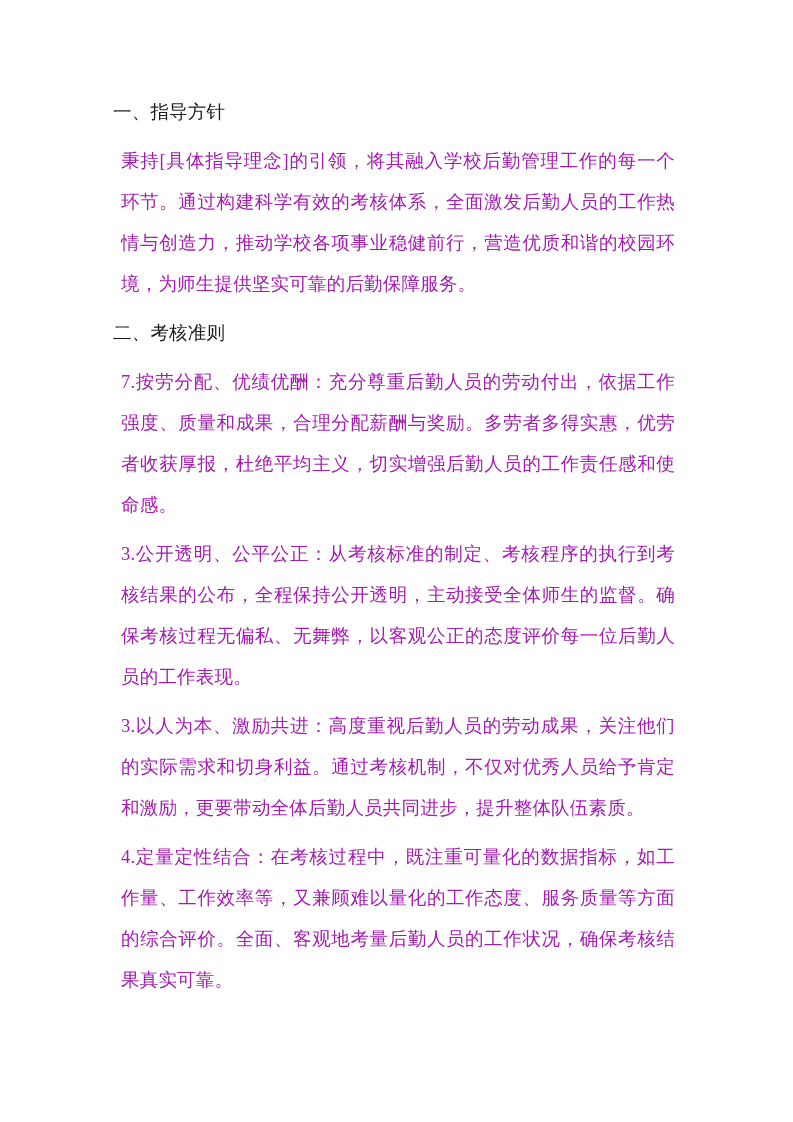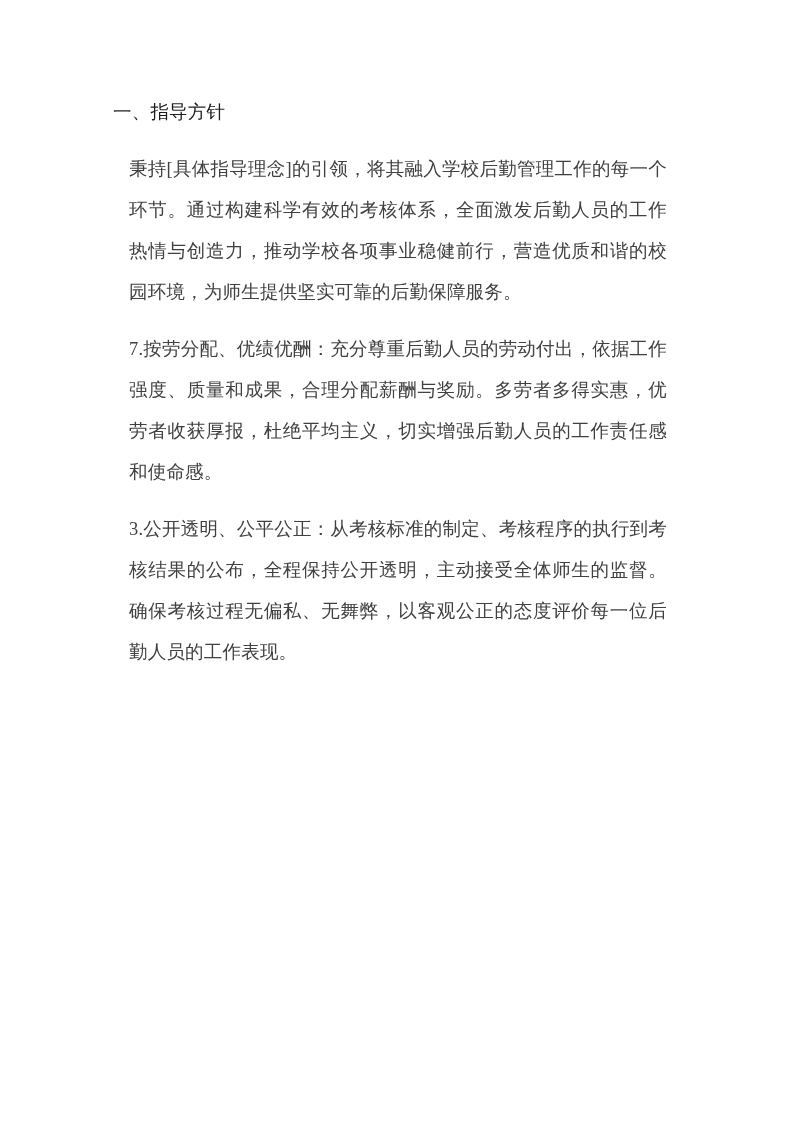--- a/index.html
+++ b/index.html
@@ -18,39 +18,42 @@
   }
   .doc-body {
     position: absolute;
     left: 113px;
     top: 92px;
     width: 570px;
   }
   .para {
     font-size: 18.5px;
     line-height: 41px;
-    color: #404040;
+    color: #a21caf;
     text-align: justify;
     text-justify: inter-ideograph;
-    margin: 16px;
+    margin: 8px;
     letter-spacing: 0.2px;
     white-space: pre-wrap;
   }
   .heading {
     font-size: 18.5px;
     line-height: 41px;
     color: #1a1a1a;
     margin: 0;
     font-weight: normal;
     letter-spacing: 0.2px;
   }
 </style>
 </head>
 <body>
 
 <div class="page">
   <div class="doc-body">
     <h2 class="heading">一、指导方针</h2>
     <p class="para">秉持[具体指导理念]的引领，将其融入学校后勤管理工作的每一个环节。通过构建科学有效的考核体系，全面激发后勤人员的工作热情与创造力，推动学校各项事业稳健前行，营造优质和谐的校园环境，为师生提供坚实可靠的后勤保障服务。</p>
+    <h2 class="heading">二、考核准则</h2>
     <p class="para">7.按劳分配、优绩优酬：充分尊重后勤人员的劳动付出，依据工作强度、质量和成果，合理分配薪酬与奖励。多劳者多得实惠，优劳者收获厚报，杜绝平均主义，切实增强后勤人员的工作责任感和使命感。</p>
     <p class="para">3.公开透明、公平公正：从考核标准的制定、考核程序的执行到考核结果的公布，全程保持公开透明，主动接受全体师生的监督。确保考核过程无偏私、无舞弊，以客观公正的态度评价每一位后勤人员的工作表现。</p>
+    <p class="para">3.以人为本、激励共进：高度重视后勤人员的劳动成果，关注他们的实际需求和切身利益。通过考核机制，不仅对优秀人员给予肯定和激励，更要带动全体后勤人员共同进步，提升整体队伍素质。</p>
+    <p class="para">4.定量定性结合：在考核过程中，既注重可量化的数据指标，如工作量、工作效率等，又兼顾难以量化的工作态度、服务质量等方面的综合评价。全面、客观地考量后勤人员的工作状况，确保考核结果真实可靠。</p>
   </div>
 </div>
 
 </body></html>

